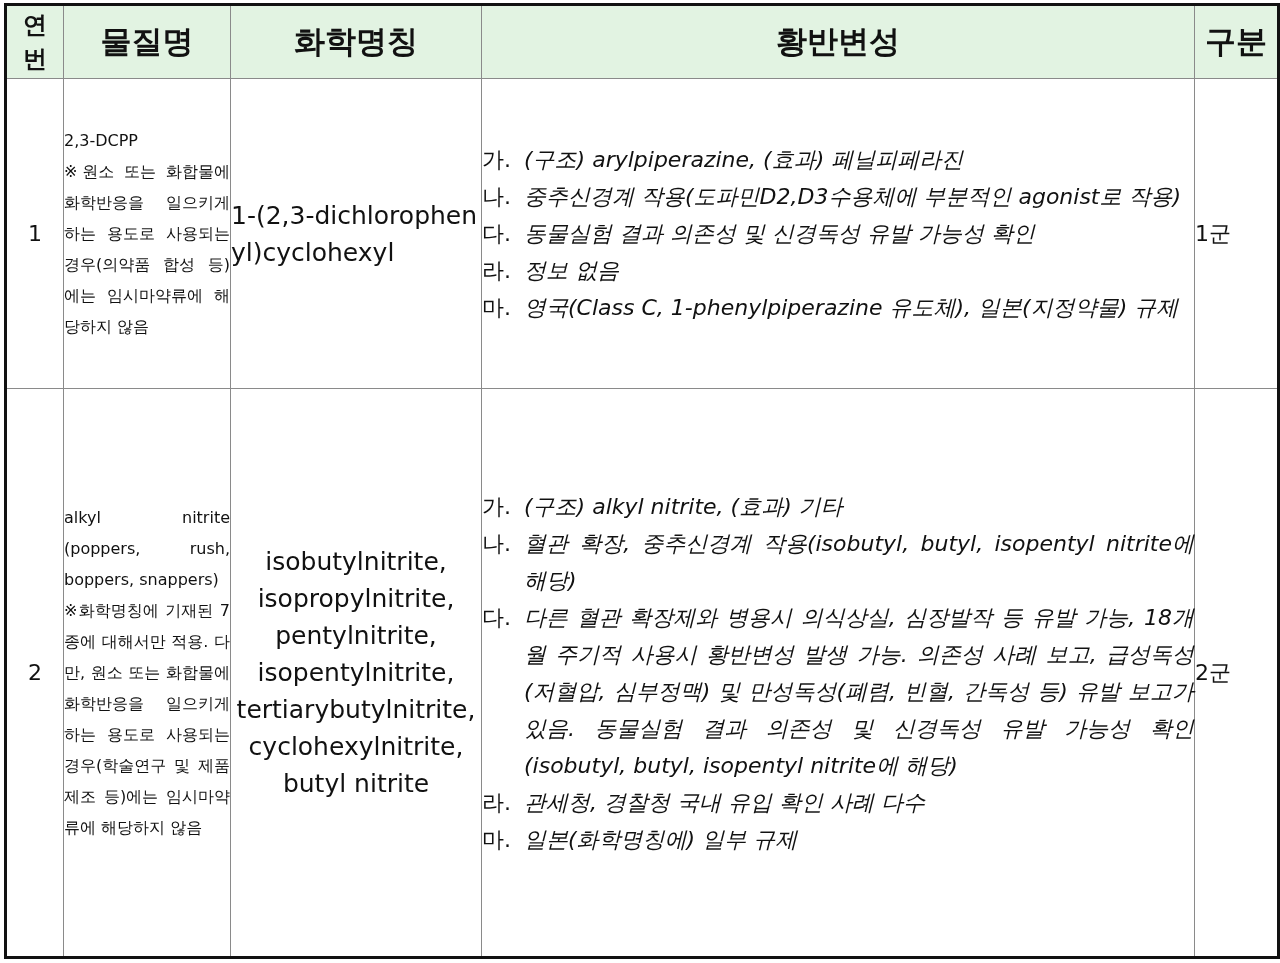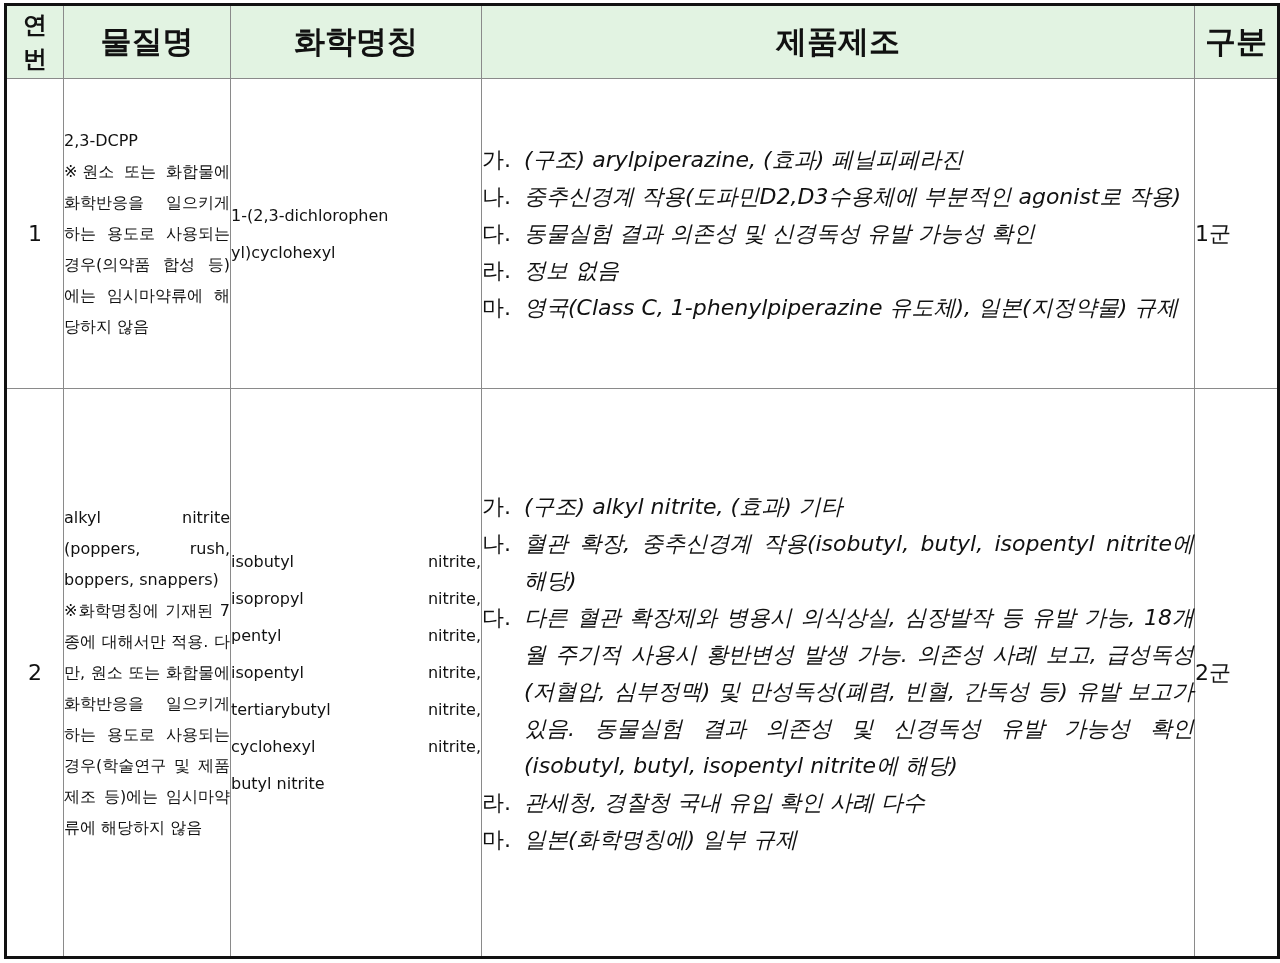--- a/index.html
+++ b/index.html
@@ -18,22 +18,22 @@
     vertical-align: middle;
   }
   th { background: #e2f3e2; font-weight: bold; font-size: 31px; text-align: center; }
   th.no { line-height: 34px; font-size: 24px; }
   tr.head { height: 74px; }
   tr.r1 { height: 310px; }
   tr.r2 { height: 569px; }
   td.no { text-align: center; font-size: 22px; }
   td.name { font-size: 16px; line-height: 31px; padding: 4px 14px 0 12px; text-align: justify; vertical-align: top; }
   td.name .para { display: block; text-align: justify; text-align-last: left; }
-  td.chem { font-size: 16px; line-height: 37px; padding: 0 12px 0 12px; }
-  td.chem .line { display: flex; justify-content: space-between; white-space: nowrap; }
+  td.chem { font-size: 25px; line-height: 37px; padding: 0 12px 0 12px; }
+  td.chem .line { display: flex; justify-content: center; white-space: nowrap; }
   td.reason { font-size: 22px; line-height: 37px; padding: 0 14px 0 14px; }
   td.reason .item { display: flex; }
   td.reason .mk { flex: 0 0 42px; }
   td.reason .tx { flex: 1; text-align: justify; font-style: italic; }
   td.cat { text-align: left; font-size: 22px; }
 </style>
 </head>
 <body>
 
 <table class="doc">
@@ -45,21 +45,21 @@
     <col style="width:84px">
   </colgroup>
   <tbody>
       <tr class="head">
     <th class="no">
       <span>연</span><br>
       <span>번</span>
     </th>
     <th>물질명</th>
     <th>화학명칭</th>
-    <th>제품제조</th>
+    <th>황반변성</th>
     <th>구분</th>
   </tr>
 
   <tr class="r1">
     <td class="no">1</td>
     <td class="name">
       <span class="para">2,3-DCPP</span>
       <span class="para">※원소 또는 화합물에 화학반응을 일으키게 하는 용도로 사용되는 경우(의약품 합성 등) 에는 임시마약류에 해당하지 않음</span>
     </td>
     <td class="chem">

